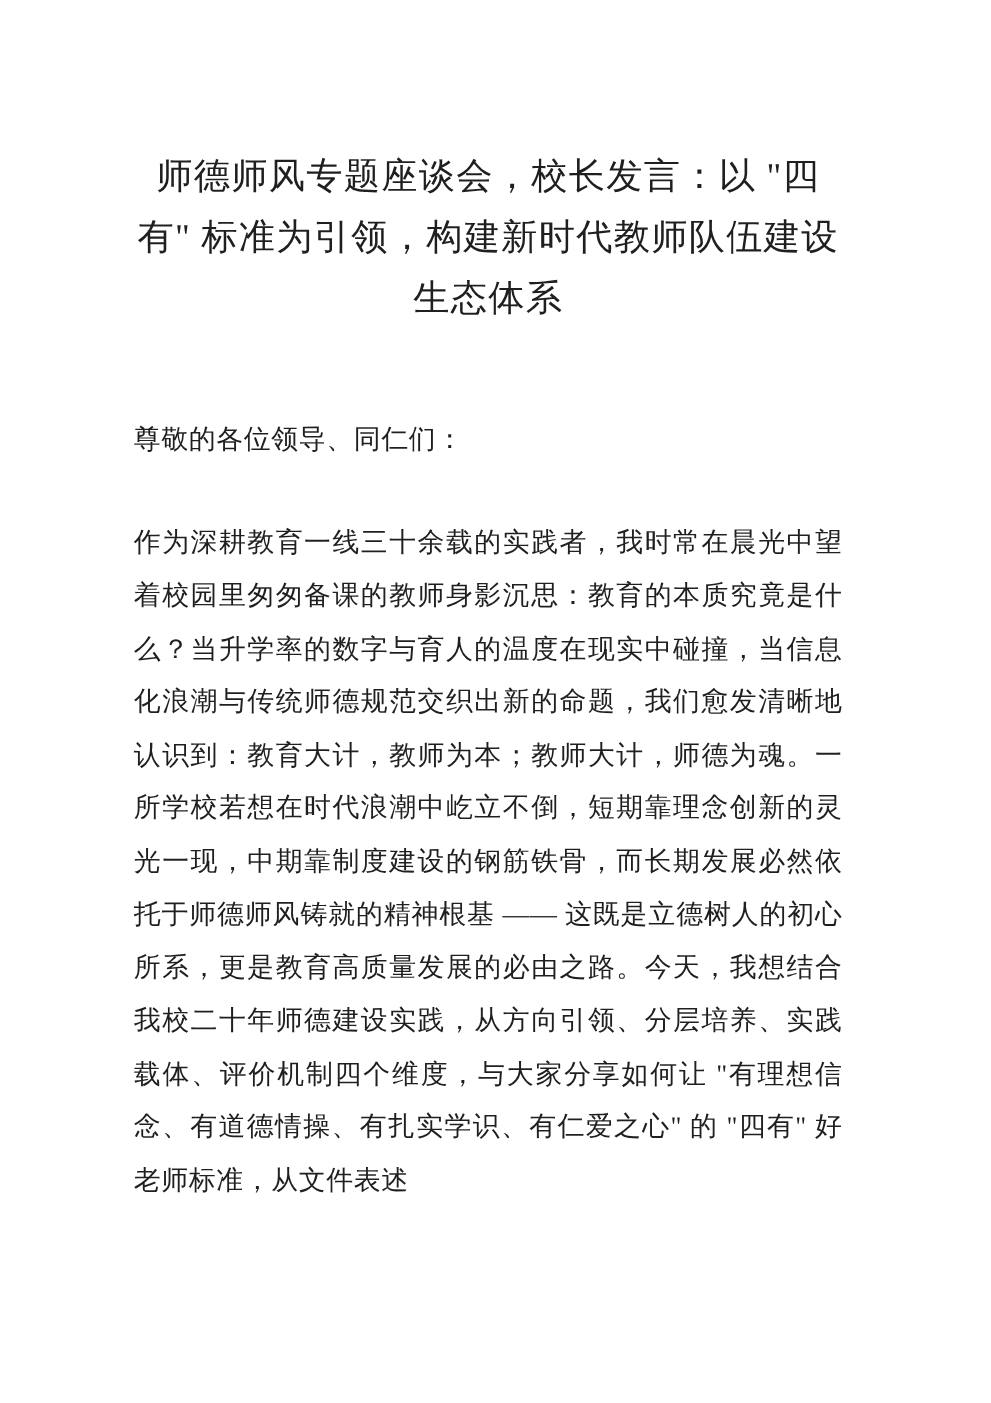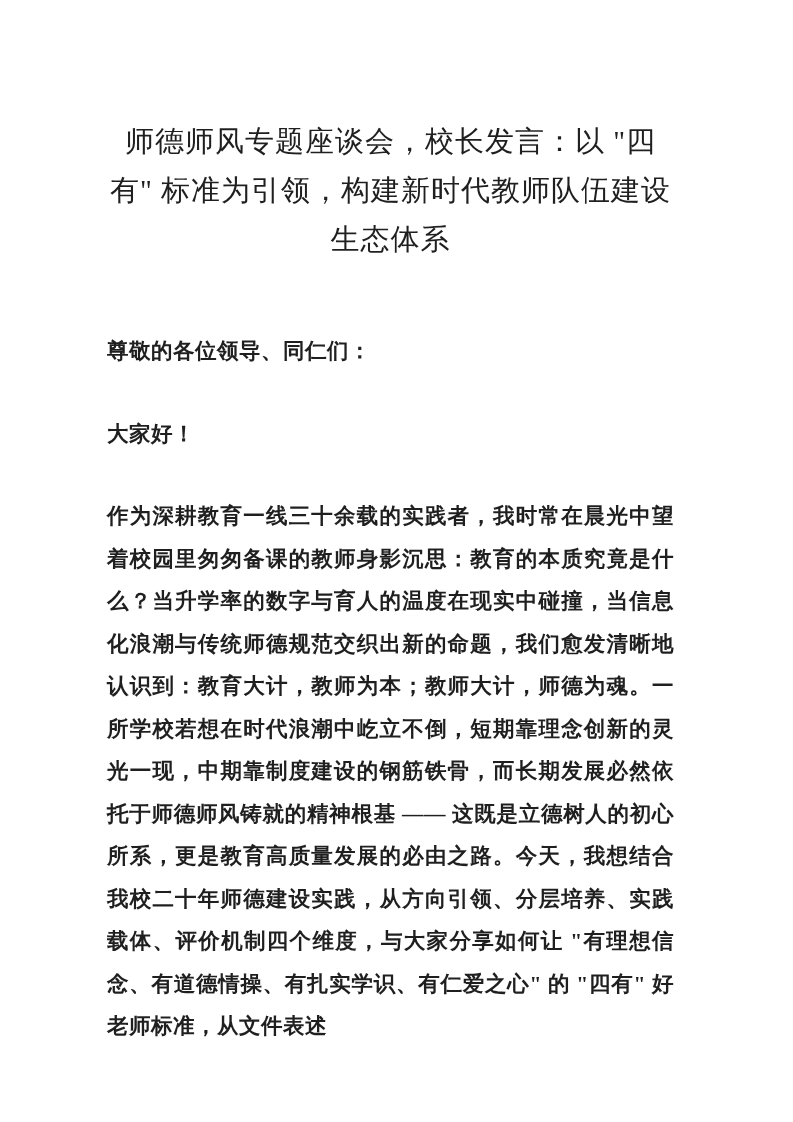--- a/index.html
+++ b/index.html
@@ -29,29 +29,27 @@
     letter-spacing: 1px;
     margin: 0 0 66px 0;
   }
   .doc-paragraph {
     font-size: 21.5px;
     line-height: 42.5px;
     text-align: justify;
     letter-spacing: 0.5px;
     margin: 0 0 40px 0;
     word-break: break-all;
-    font-weight: bold;
   }
 </style>
 </head>
 <body>
 
 <div class="page">
   <div class="content">
     <h1 class="doc-title">师德师风专题座谈会，校长发言：以 "四有" 标准为引领，构建新时代教师队伍建设生态体系</h1>
 
     <p class="doc-paragraph">尊敬的各位领导、同仁们：</p>
 
-    <p class="doc-paragraph">大家好！</p>
 
     <p class="doc-paragraph">作为深耕教育一线三十余载的实践者，我时常在晨光中望着校园里匆匆备课的教师身影沉思：教育的本质究竟是什么？当升学率的数字与育人的温度在现实中碰撞，当信息化浪潮与传统师德规范交织出新的命题，我们愈发清晰地认识到：教育大计，教师为本；教师大计，师德为魂。一所学校若想在时代浪潮中屹立不倒，短期靠理念创新的灵光一现，中期靠制度建设的钢筋铁骨，而长期发展必然依托于师德师风铸就的精神根基 —— 这既是立德树人的初心所系，更是教育高质量发展的必由之路。今天，我想结合我校二十年师德建设实践，从方向引领、分层培养、实践载体、评价机制四个维度，与大家分享如何让 "有理想信念、有道德情操、有扎实学识、有仁爱之心" 的 "四有" 好老师标准，从文件表述</p>
   </div>
 </div>
 
 </body></html>

